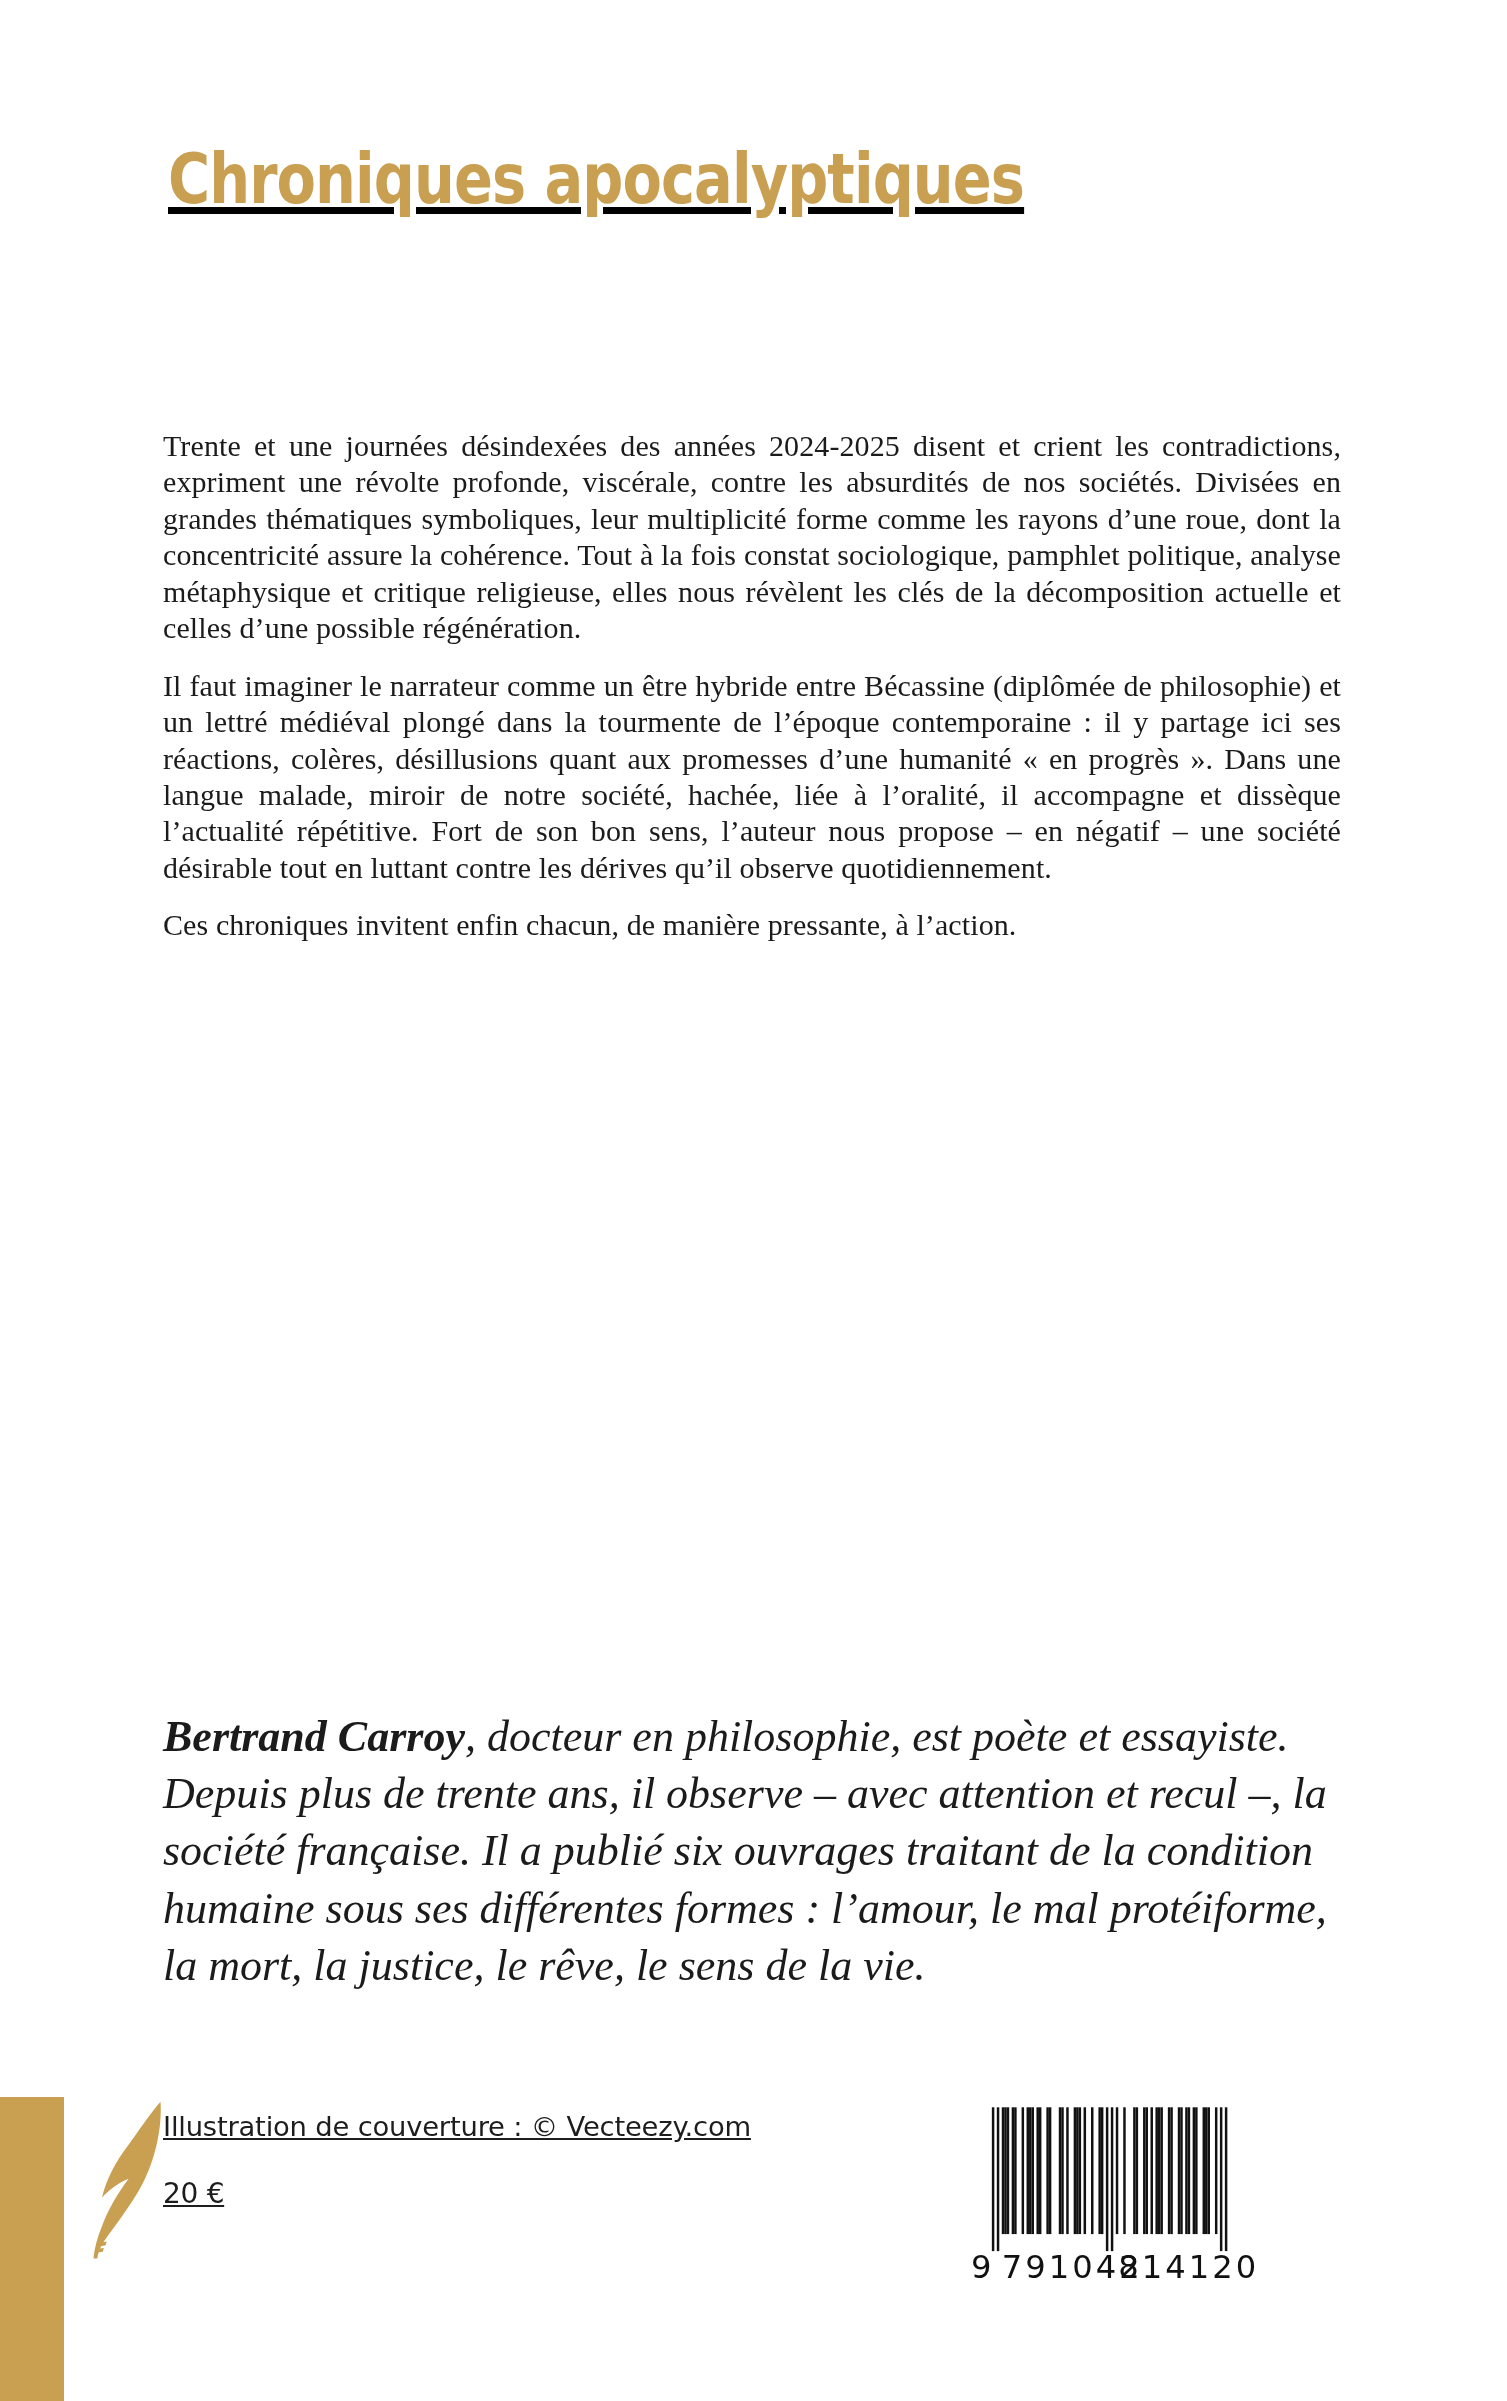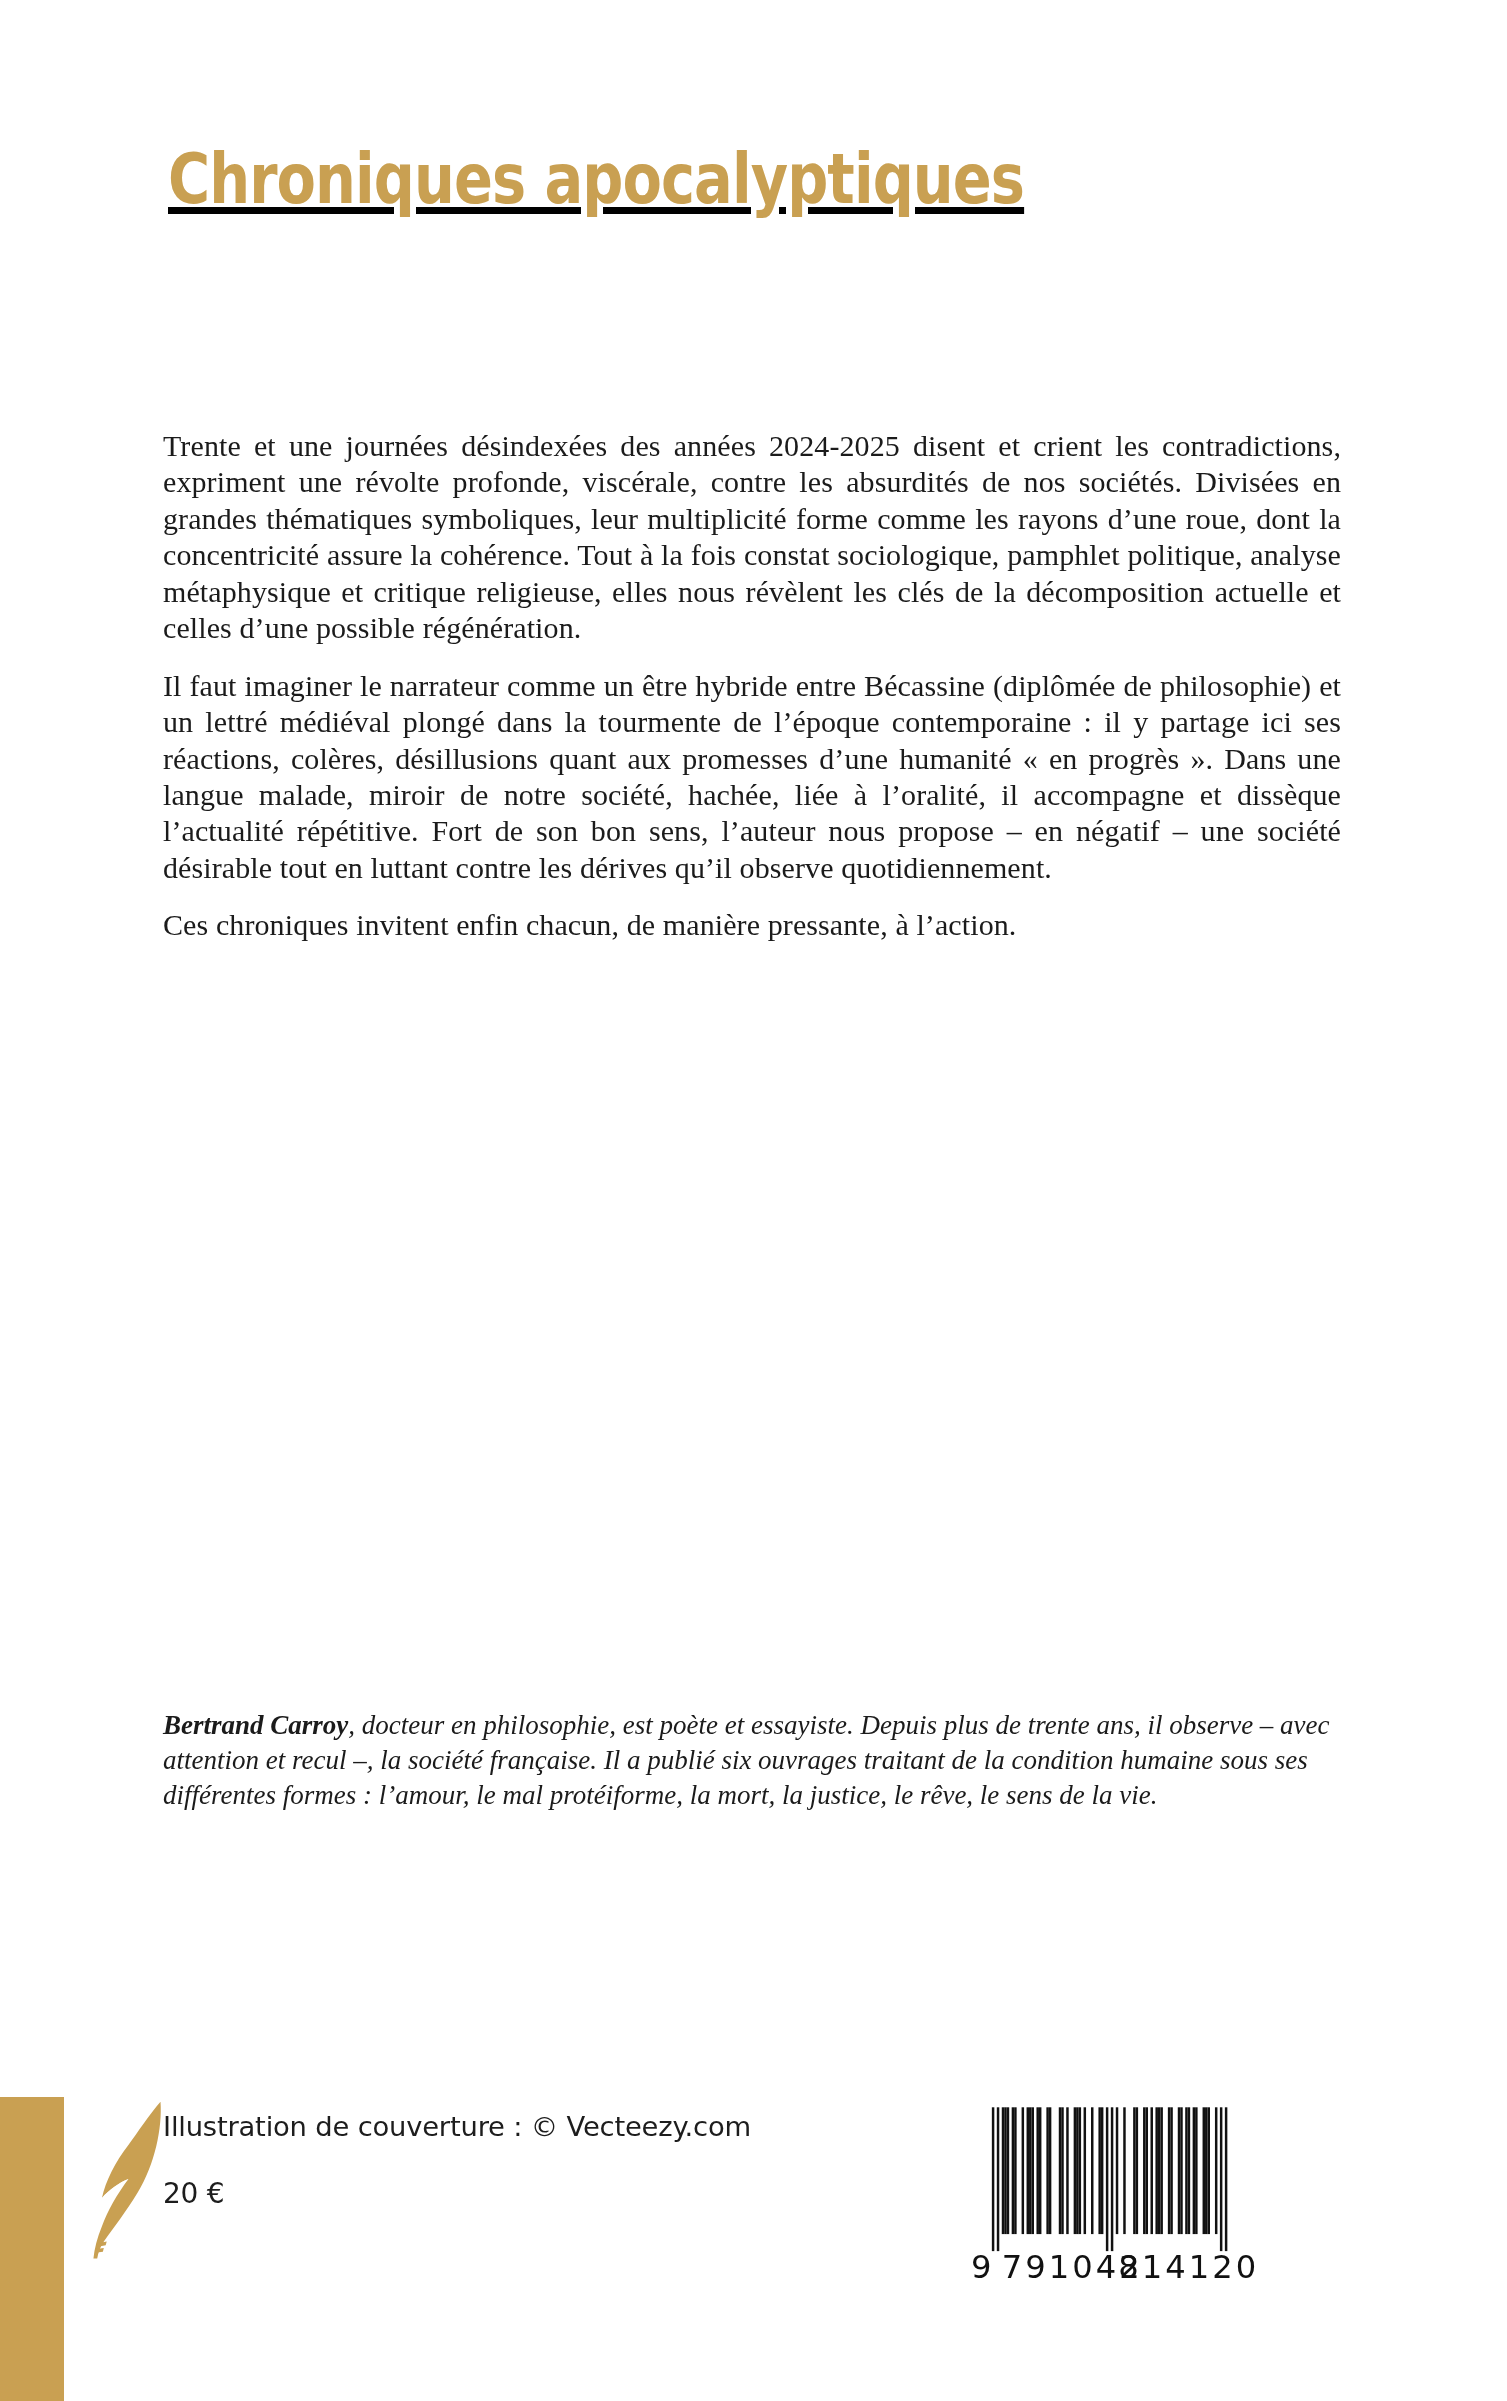--- a/index.html
+++ b/index.html
@@ -60,21 +60,21 @@
   .bio {
     position: absolute;
     left: 163px;
     top: 1708px;
     width: 1181px;
   }
   .bio p {
     margin: 0;
     font-family: "Liberation Serif", serif;
     font-style: italic;
-    font-size: 27px;
+    font-size: 44px;
     line-height: 1.30;
     color: #1b1b1b;
     text-align: left;
   }
   .bio .author-name {
     font-weight: bold;
     font-style: italic;
   }
 
   
@@ -95,20 +95,21 @@
     height: 170px;
   }
 
   .footer-text {
     position: absolute;
     left: 163px;
     top: 2113px;
     width: 606px;
     font-family: "DejaVu Sans", sans-serif;
     color: #1d1d1d;
+    text-decoration: underline;
   }
   .footer-credit {
     font-size: 27.4px;
     line-height: 1.0;
     letter-spacing: -0.2px;
     margin: 0 0 40px 0;
     white-space: nowrap;
   }
   .footer-isbn {
     font-size: 31px;

